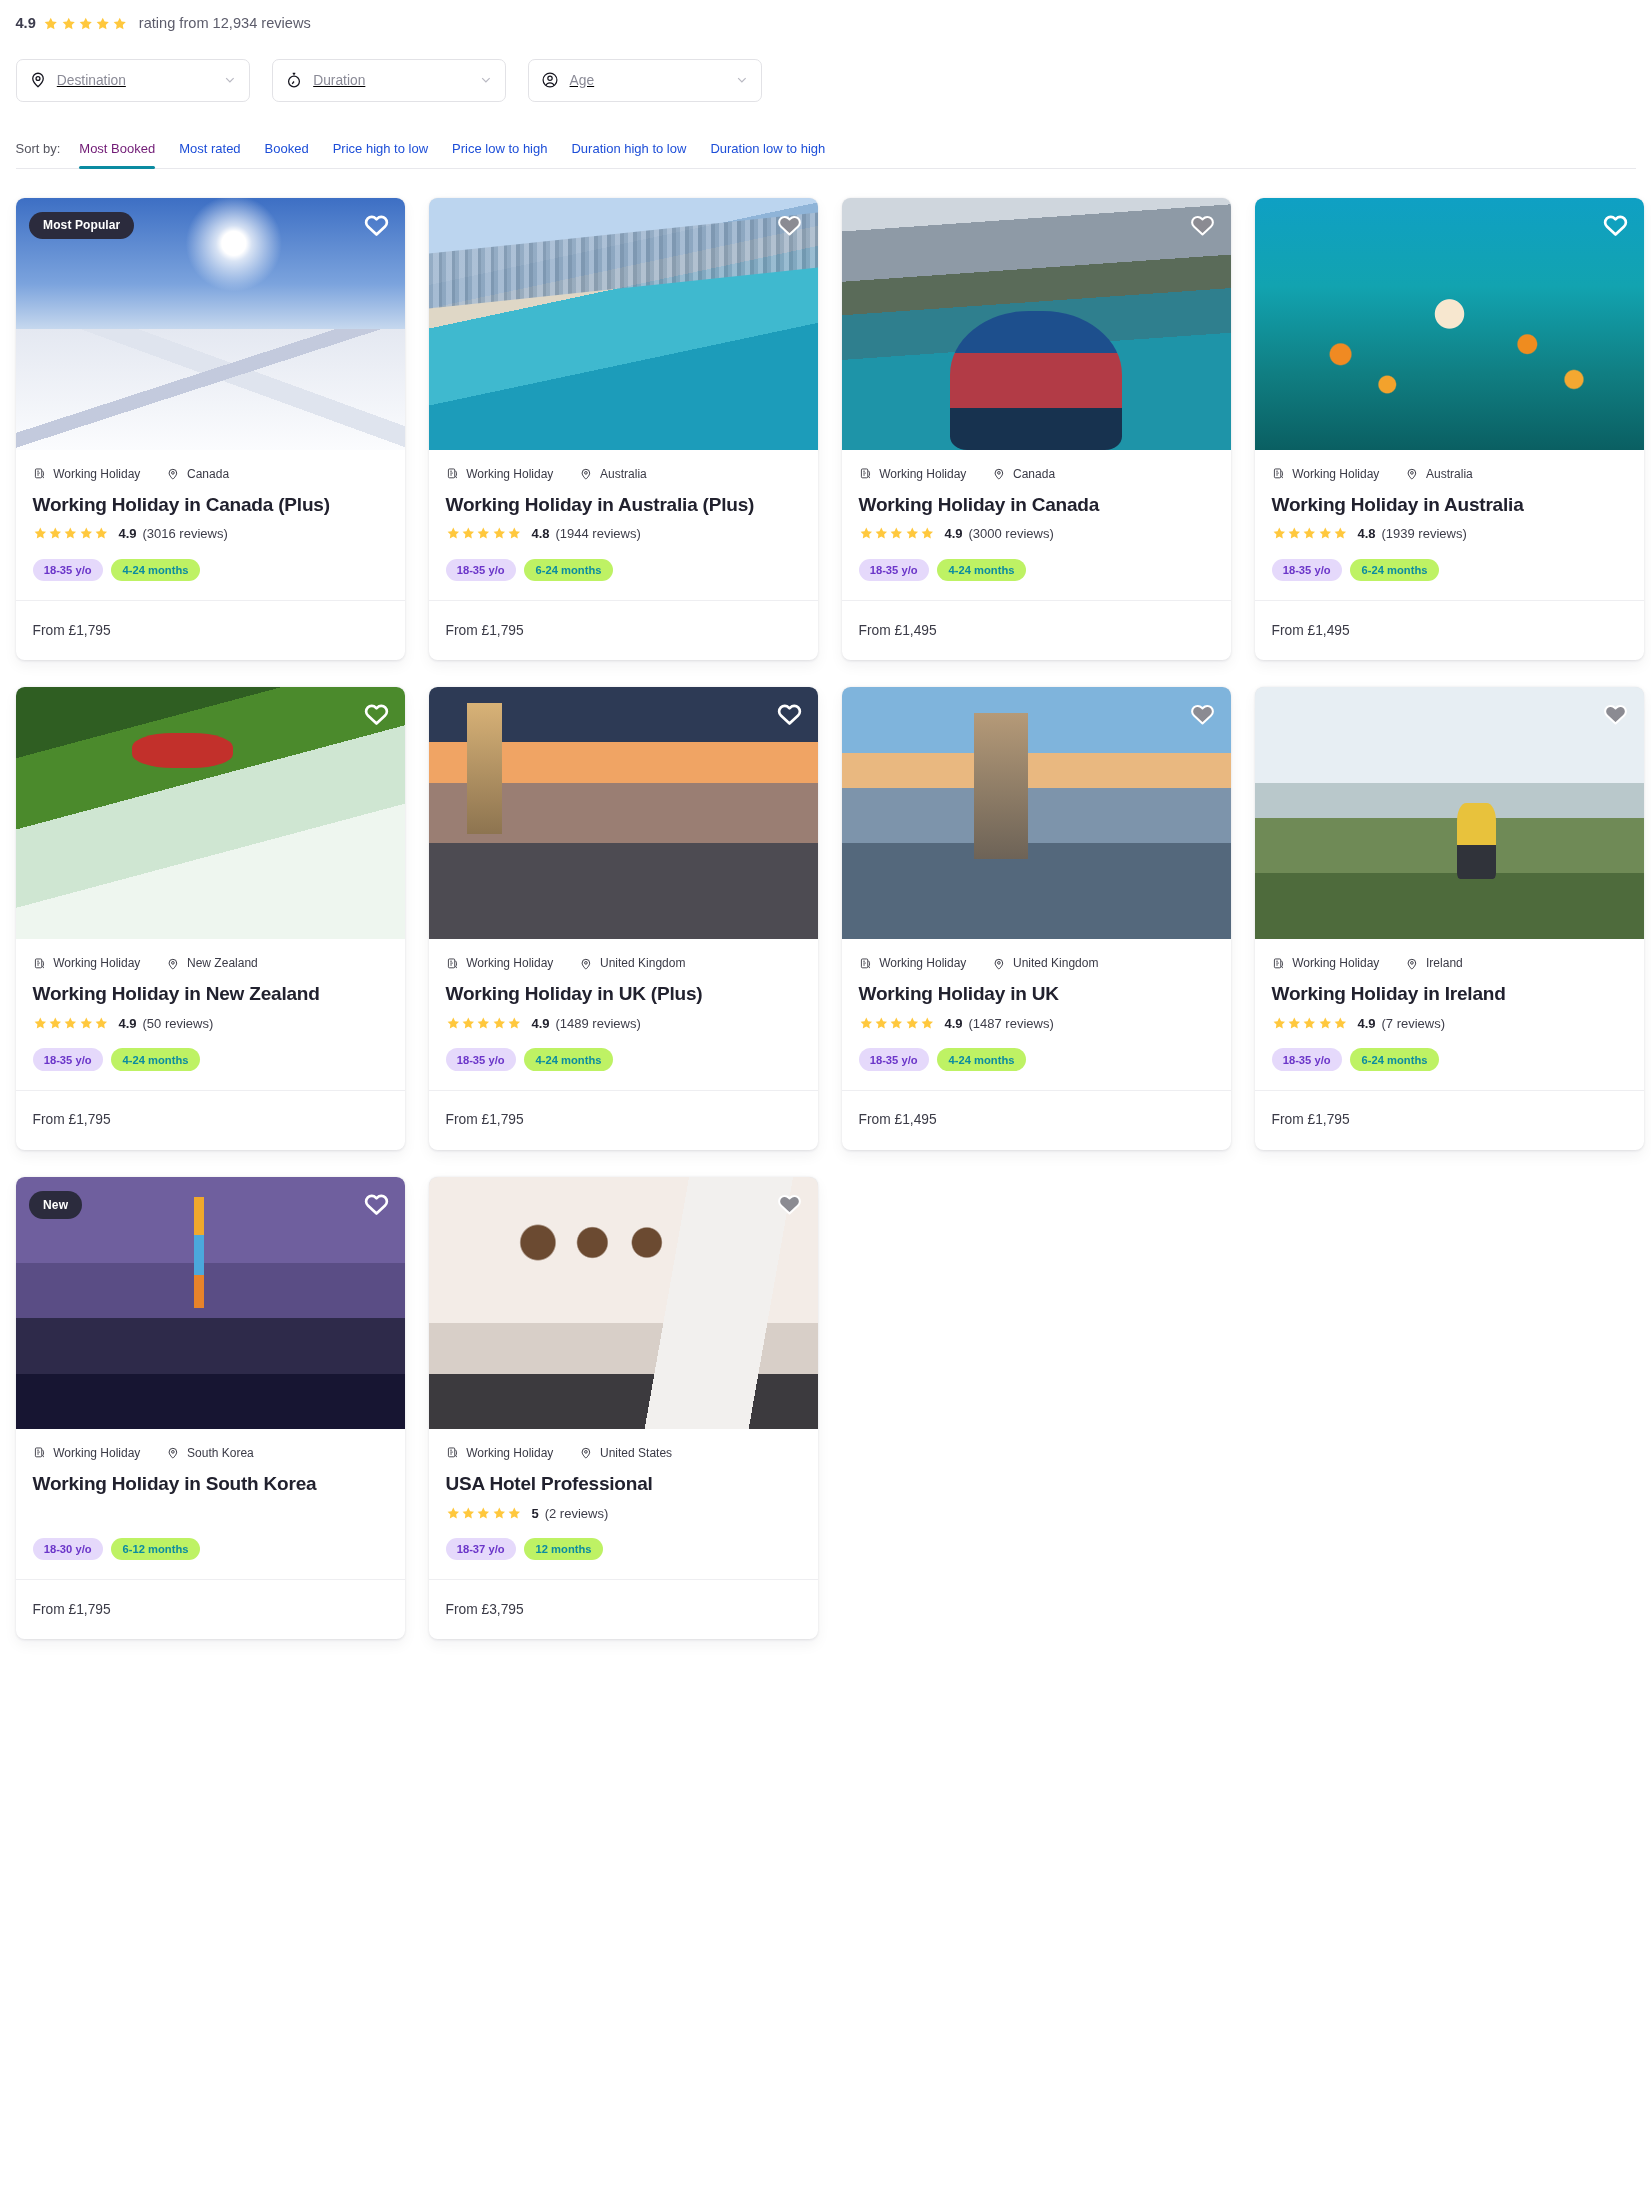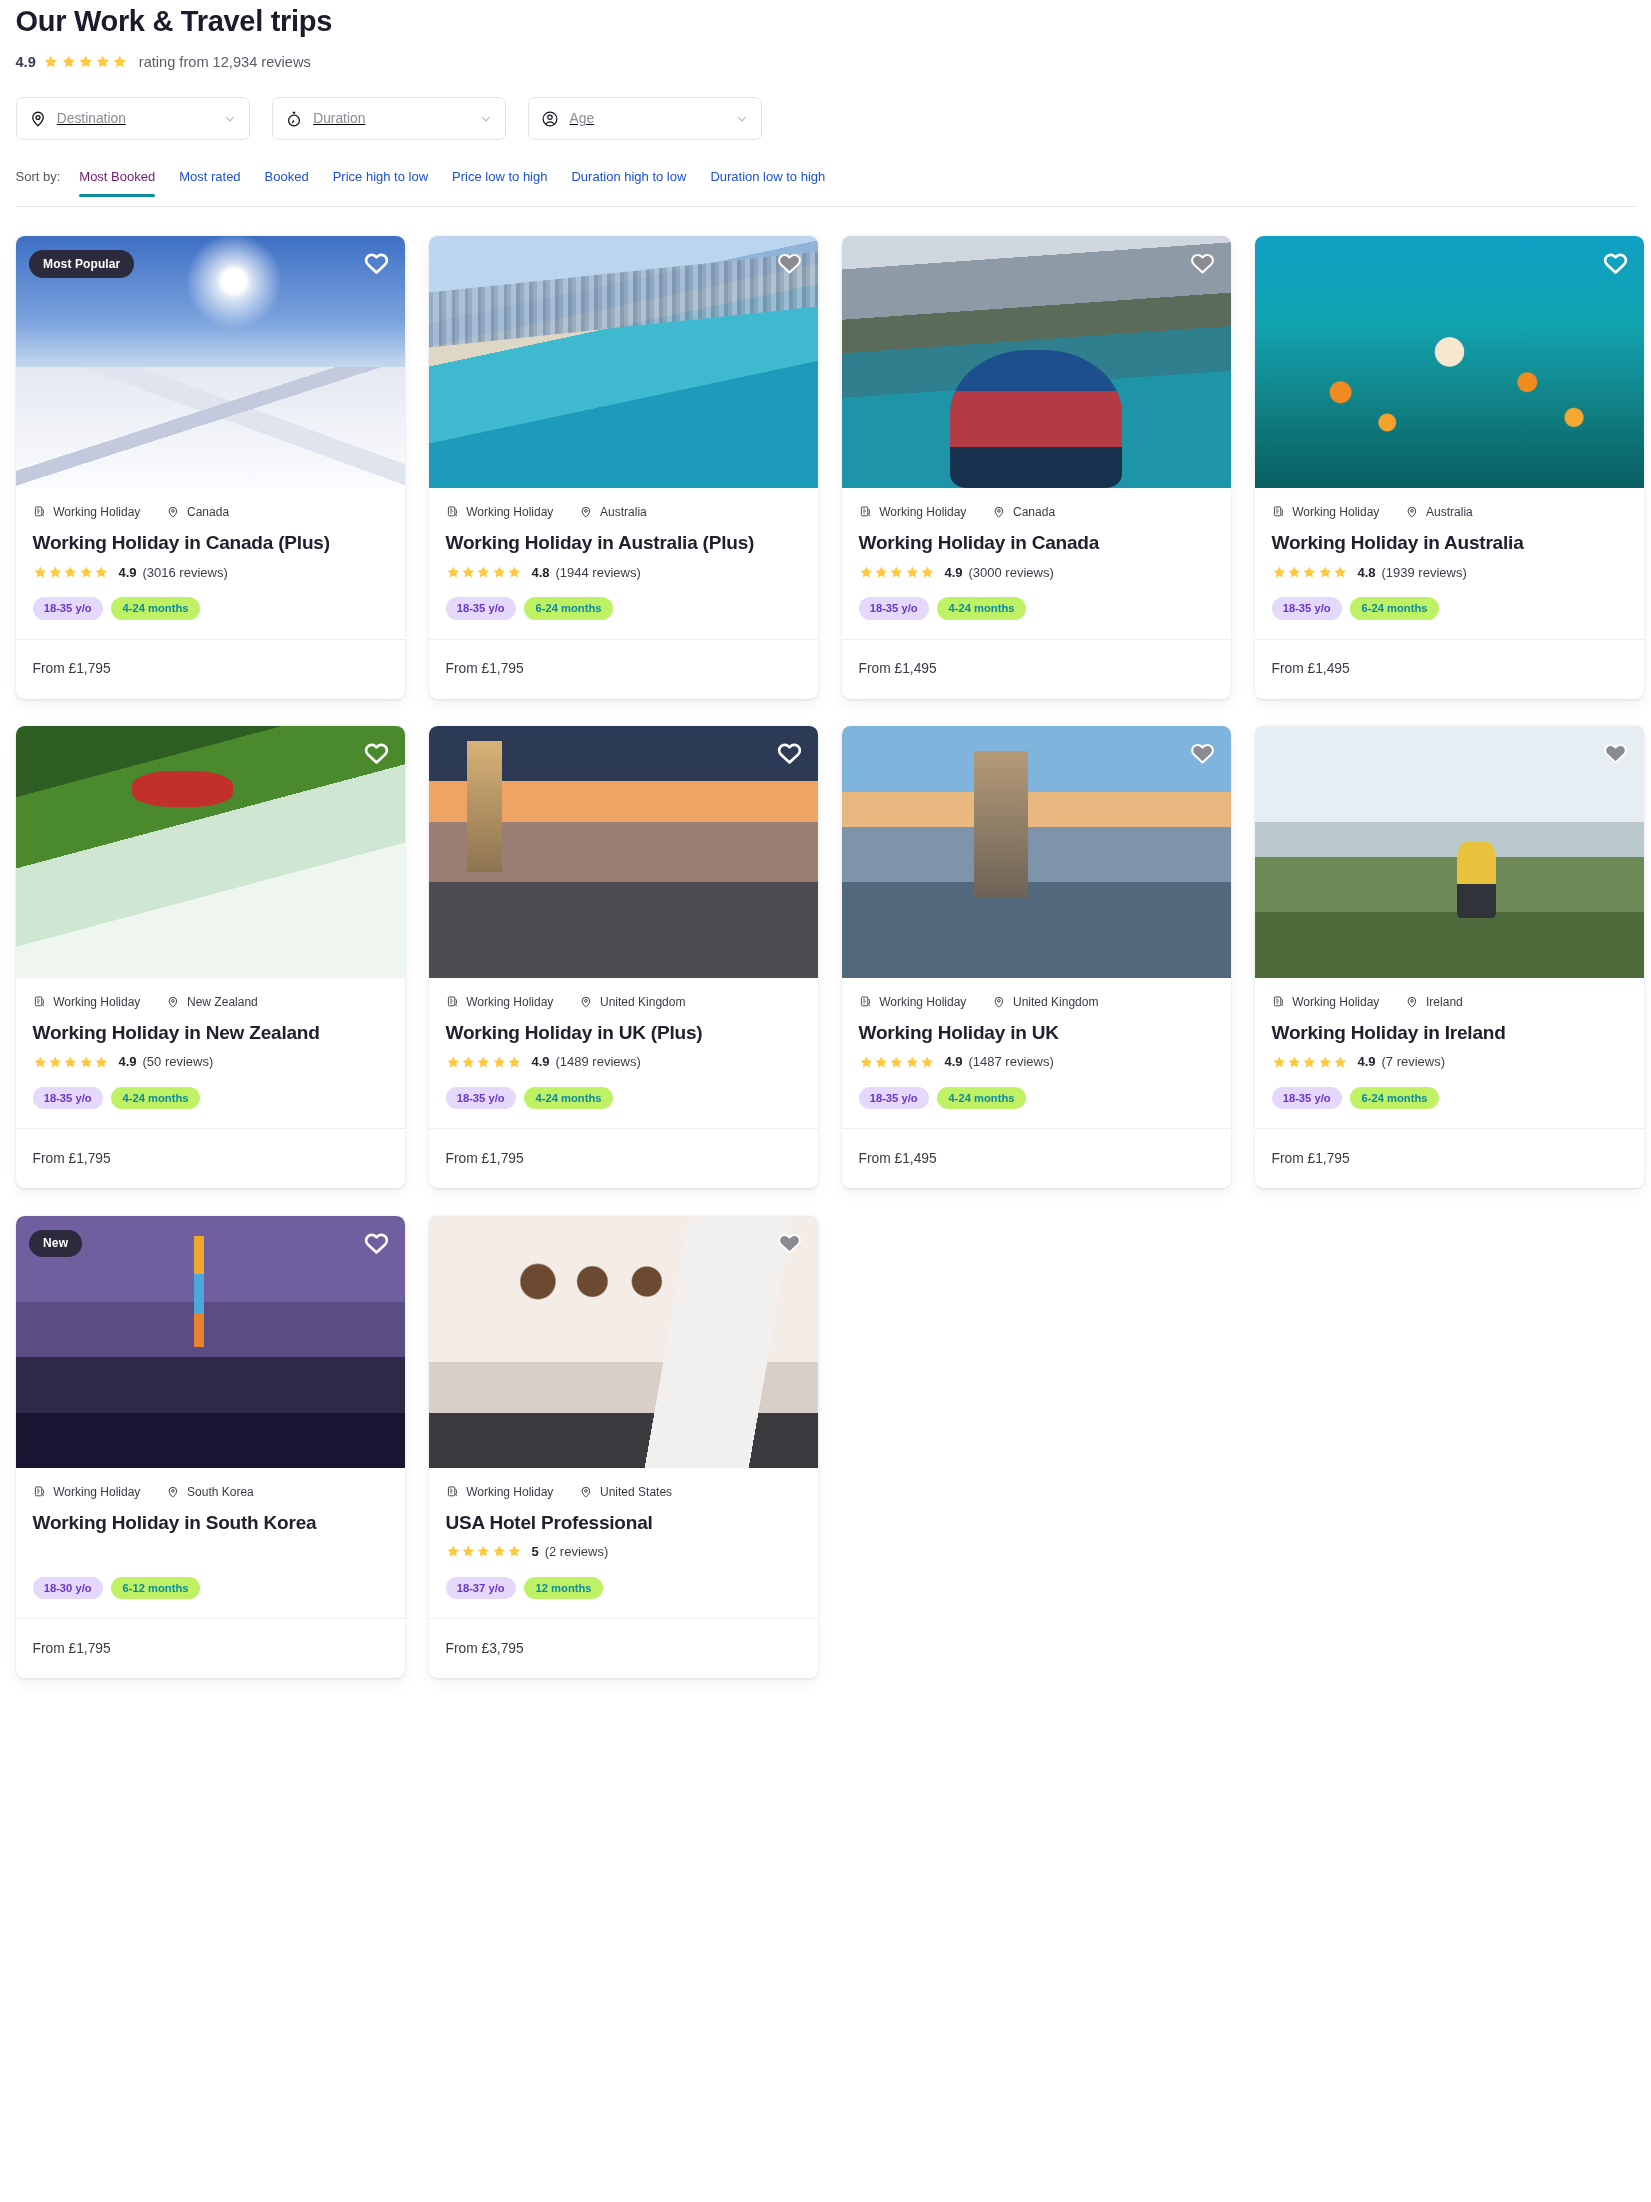--- a/index.html
+++ b/index.html
@@ -88,23 +88,23 @@
     color: #b9b9c2;
     flex: 0 0 13.8px;
   }
   .filter .chev svg { display: block; width: 100%; height: 100%; }
 
   
   .sort-wrap {
     margin-top: 26px;
     border-bottom: 0.9px solid #e8e8ec;
     display: flex;
-    align-items: center;
+    align-items: flex-end;
     gap: 0;
-    padding-bottom: 8px;
+    padding-bottom: 0;
     height: 41px;
   }
   .sort-label {
     font-size: 13px;
     color: #55555f;
     margin-right: 19px;
     padding-bottom: 12px;
   }
   .sort-item {
     font-size: 13px;
@@ -347,21 +347,20 @@
       radial-gradient(circle at 42% 26%, #6b4a31 0 5%, transparent 5.5%),
       radial-gradient(circle at 56% 26%, #6b4a31 0 5%, transparent 5.5%),
       linear-gradient(100deg, transparent 0 60%, #f2f0ee 60% 84%, transparent 84%);
   }
 </style>
 </head>
 <body>
 
 <div class="page">
 
-  <h1 class="page-title">Our Work &amp; Travel trips</h1>
 
   <div class="rating-summary">
     <span class="score">4.9</span>
     <span class="star-row" id="header-stars">
         <span class="star">
           <svg viewBox="0 0 24 24" fill="currentColor">
             <path d="M12 2.6l2.9 5.9 6.5.9-4.7 4.6 1.1 6.4-5.8-3-5.8 3 1.1-6.4L2.6 9.4l6.5-.9z"></path>
           </svg>
         </span>
         <span class="star">

